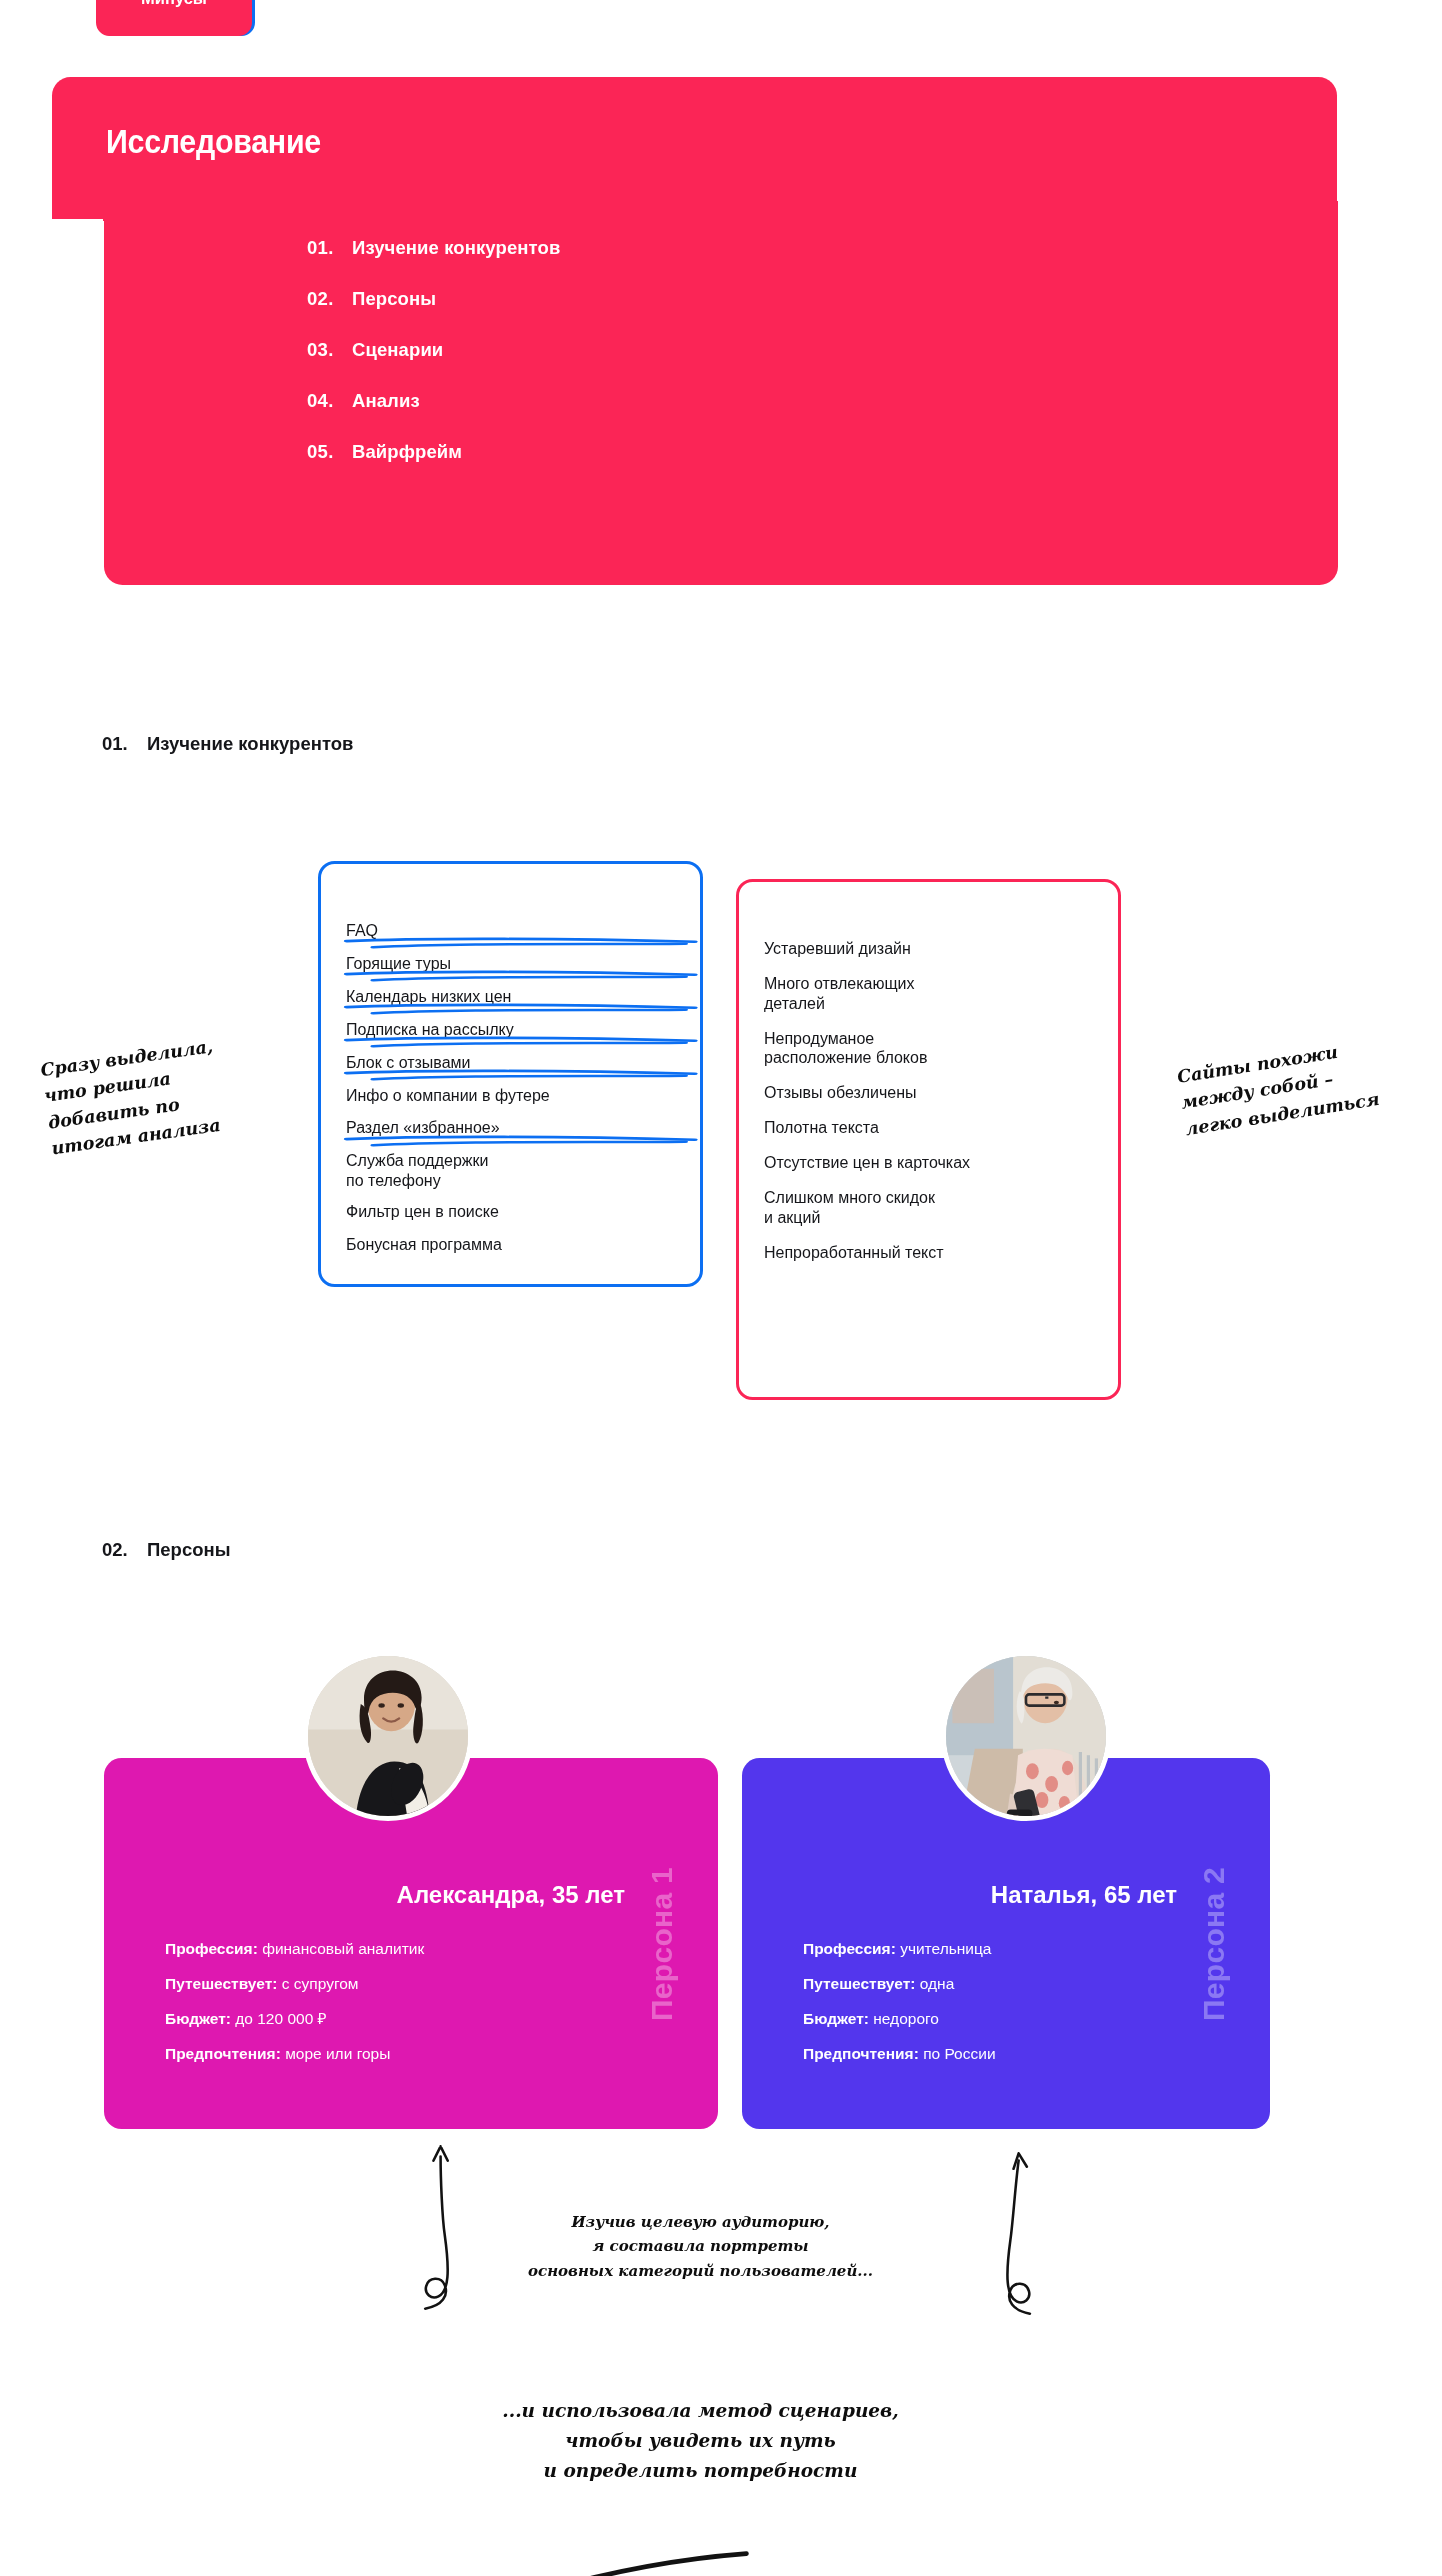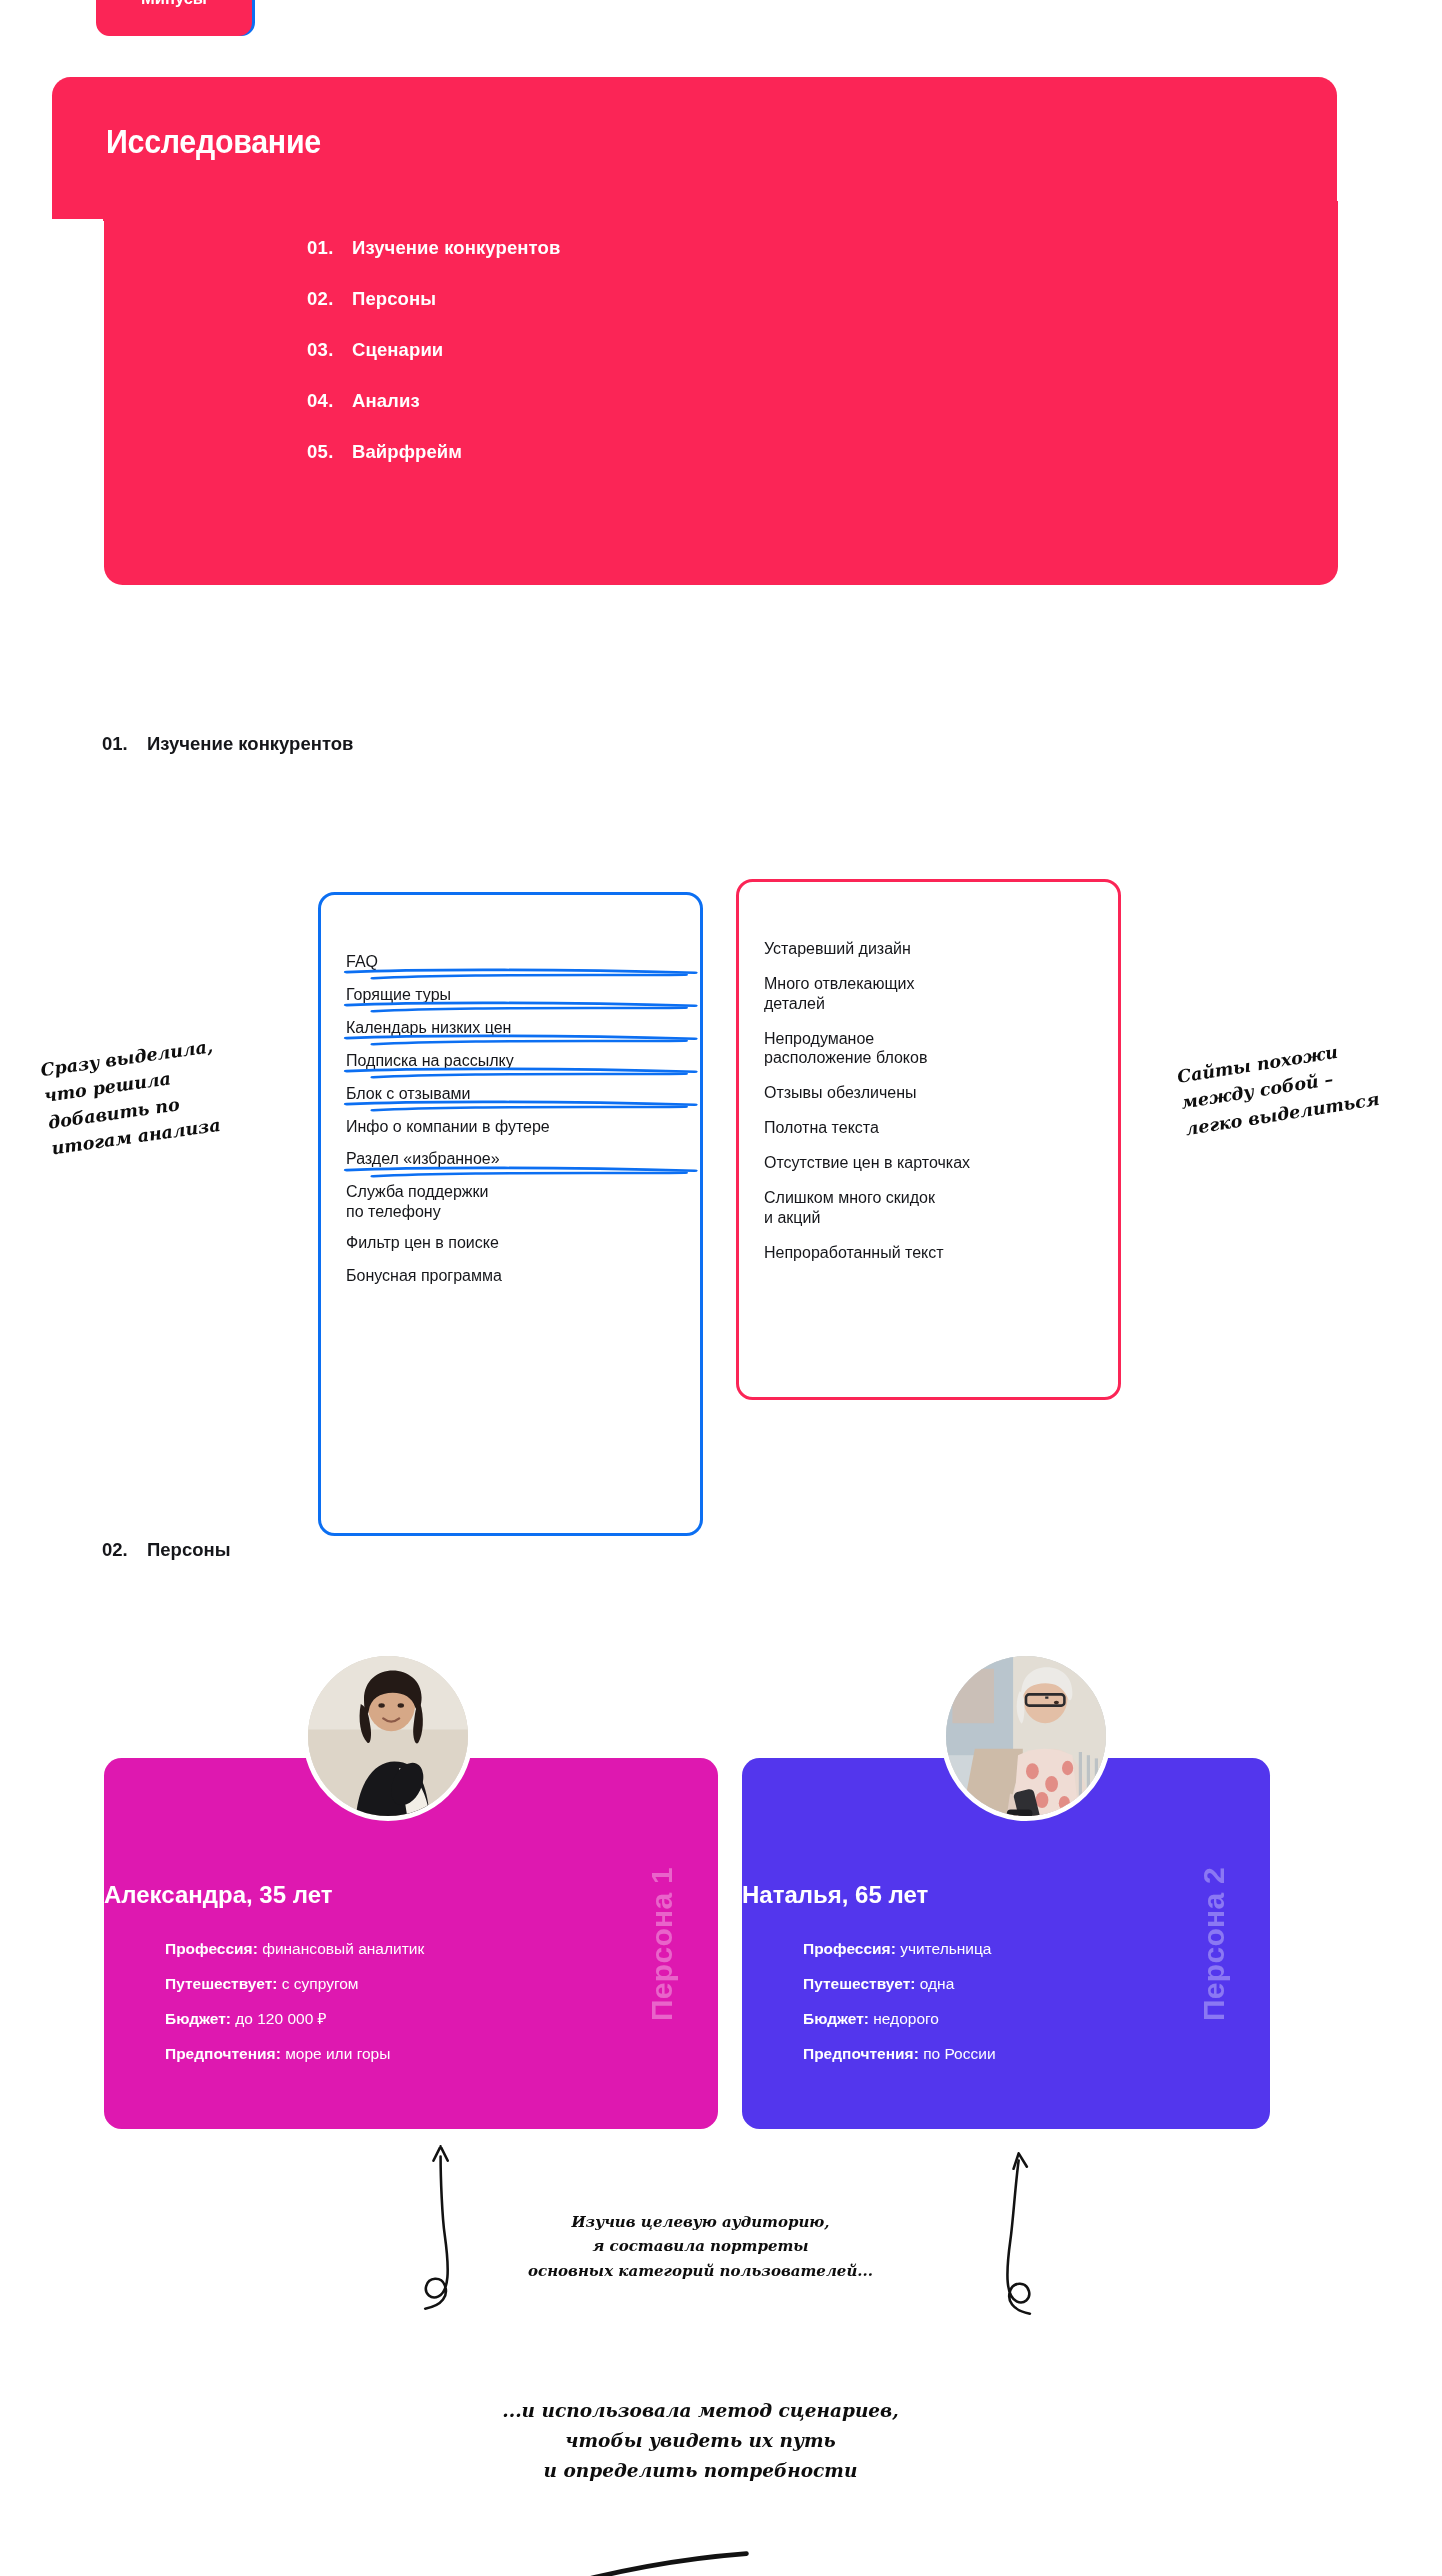--- a/index.html
+++ b/index.html
@@ -78,22 +78,22 @@
   #head-01{ left:102px; top:733px; }
   #head-02{ left:102px; top:1539px; }
 
   
   .pc-card{
     position:absolute;
     border-radius:16.5px;
     background:#ffffff;
   }
   #pros-card{
-    left:318px; top:892px;
-    width:385px; height:644px;
+    left:318px; top:861px;
+    width:385px; height:426px;
     border:3.1px solid var(--blue);
   }
   #cons-card{
     left:736px; top:879px;
     width:385px; height:521px;
     border:3.1px solid var(--pink);
   }
   .pc-tab{
     position:absolute;
     top:-39px;
@@ -174,21 +174,21 @@
     width:614px; height:371px;
     background:var(--magenta);
   }
   #persona-2{
     left:742px; top:1758px;
     width:528px; height:371px;
     background:var(--violet);
   }
   .persona-name{
     position:absolute; left:0; right:93px; top:123px;
-    text-align:left;
+    text-align:right;
     color:#ffffff; font-size:24px; font-weight:700;
     font-family:"Liberation Sans Narrow","Liberation Sans",sans-serif;
   }
   .persona-facts{
     position:absolute; left:61px; top:181px;
     right:116px;
   }
   .pf-row{
     font-size:15.5px; line-height:1.25;
     color:#ffffff; margin-bottom:15.5px;

